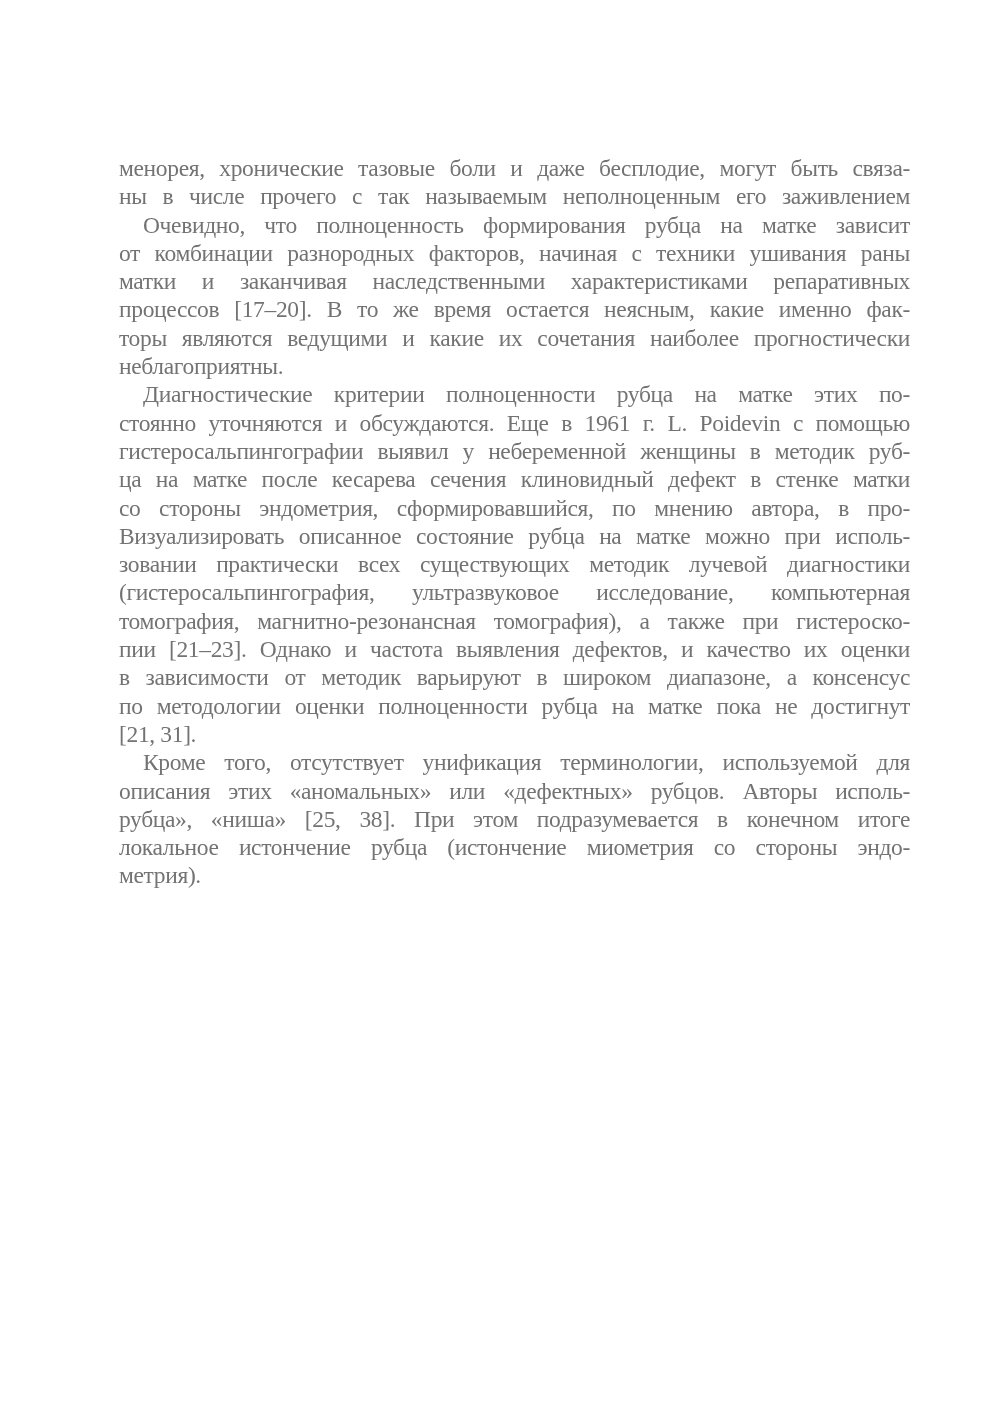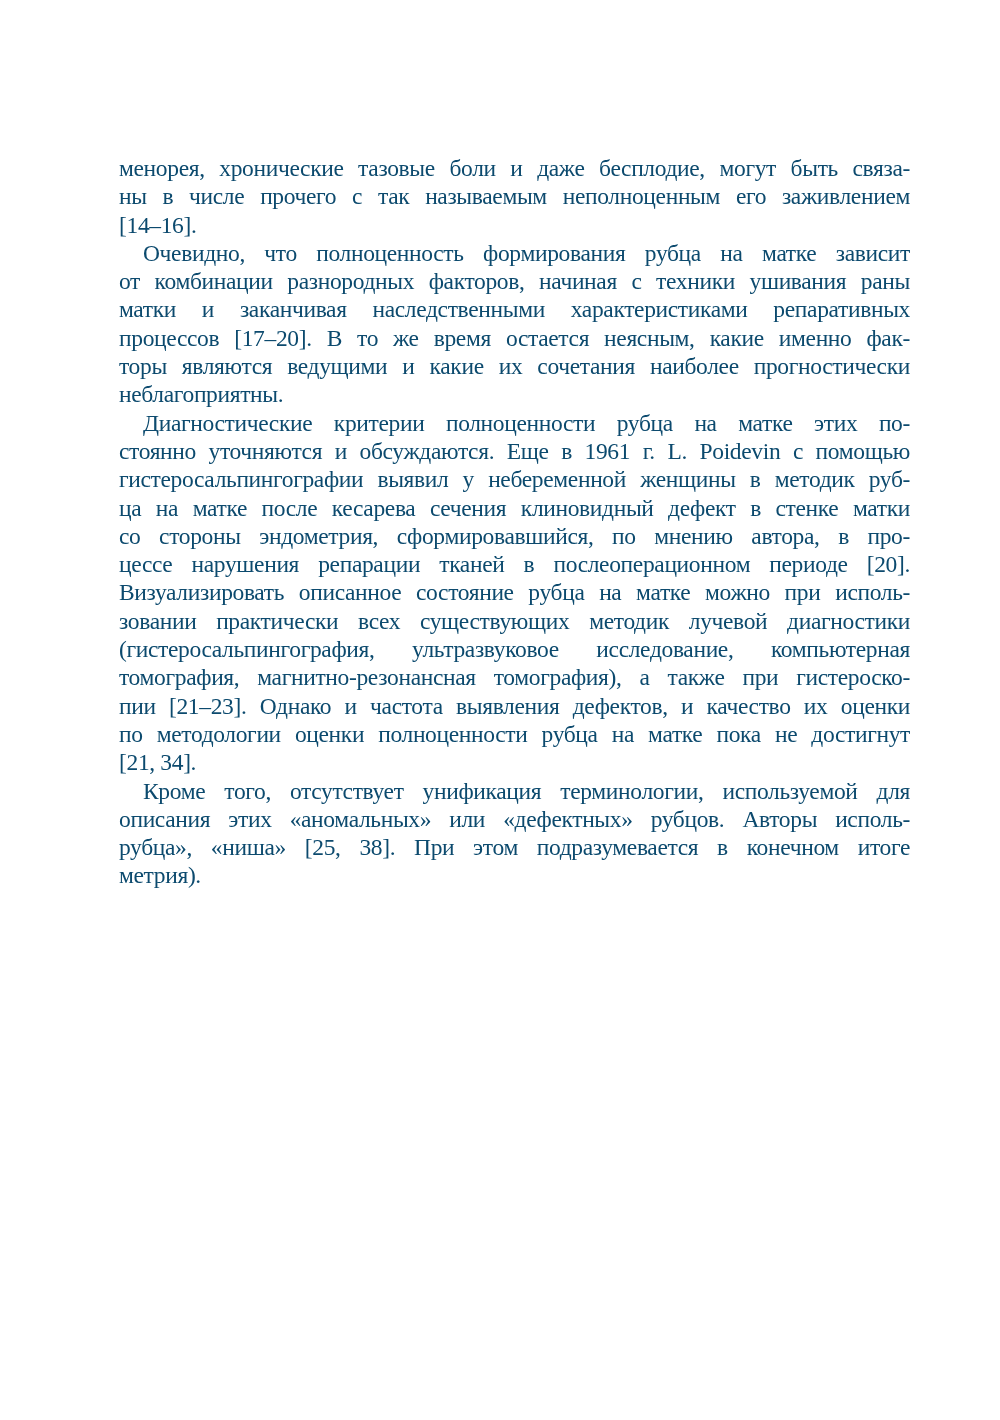--- a/index.html
+++ b/index.html
@@ -17,21 +17,21 @@
       position: absolute;
       left: 119px;
       top: 154px;
       width: 791px;
     }
     .para {
       margin: 0;
       font-family: "Liberation Serif", "DejaVu Serif", serif;
       font-size: 23.5px;
       line-height: 28.3px;
-      color: #0c4a6e;
+      color: #737373;
       text-align: justify;
       hyphens: manual;
       letter-spacing: -0.35px;
       word-spacing: 0px;
     }
     .line {
       display: block;
       text-align: justify;
       text-align-last: justify;
       white-space: nowrap;
@@ -42,48 +42,48 @@
     }
   </style>
 </head>
 <body>
 
 <div class="page">
 
   <p class="para">
     <span class="line">менорея, хронические тазовые боли и даже бесплодие, могут быть связа-</span>
     <span class="line">ны в числе прочего с так называемым неполноценным его заживлением</span>
-    <span class="line last">[14–16].</span>
   </p>
 
   <p class="para">
     <span class="line" style="padding-left:24px">Очевидно, что полноценность формирования рубца на матке зависит</span>
     <span class="line">от комбинации разнородных факторов, начиная с техники ушивания раны</span>
     <span class="line">матки и заканчивая наследственными характеристиками репаративных</span>
     <span class="line">процессов [17–20]. В то же время остается неясным, какие именно фак-</span>
     <span class="line">торы являются ведущими и какие их сочетания наиболее прогностически</span>
     <span class="line last">неблагоприятны.</span>
   </p>
 
   <p class="para">
     <span class="line" style="padding-left:24px">Диагностические критерии полноценности рубца на матке этих по-</span>
     <span class="line">стоянно уточняются и обсуждаются. Еще в 1961 г. L. Poidevin с помощью</span>
     <span class="line">гистеросальпингографии выявил у небеременной женщины в методик руб-</span>
     <span class="line">ца на матке после кесарева сечения клиновидный дефект в стенке матки</span>
     <span class="line">со стороны эндометрия, сформировавшийся, по мнению автора, в про-</span>
-    <span class="line">цессе нарушения репарации тканей в послеоперационном периоде [20].</span>
     <span class="line">Визуализировать описанное состояние рубца на матке можно при исполь-</span>
     <span class="line">зовании практически всех существующих методик лучевой диагностики</span>
     <span class="line">(гистеросальпингография, ультразвуковое исследование, компьютерная</span>
     <span class="line">томография, магнитно-резонансная томография), а также при гистероско-</span>
     <span class="line">пии [21–23]. Однако и частота выявления дефектов, и качество их оценки</span>
+    <span class="line">в зависимости от методик варьируют в широком диапазоне, а консенсус</span>
     <span class="line">по методологии оценки полноценности рубца на матке пока не достигнут</span>
-    <span class="line last">[21, 34].</span>
+    <span class="line last">[21, 31].</span>
   </p>
 
   <p class="para">
     <span class="line" style="padding-left:24px">Кроме того, отсутствует унификация терминологии, используемой для</span>
     <span class="line">описания этих «аномальных» или «дефектных» рубцов. Авторы исполь-</span>
     <span class="line">рубца», «ниша» [25, 38]. При этом подразумевается в конечном итоге</span>
+    <span class="line">локальное истончение рубца (истончение миометрия со стороны эндо-</span>
     <span class="line last">метрия).</span>
   </p>
 
 </div>
 
 </body></html>

